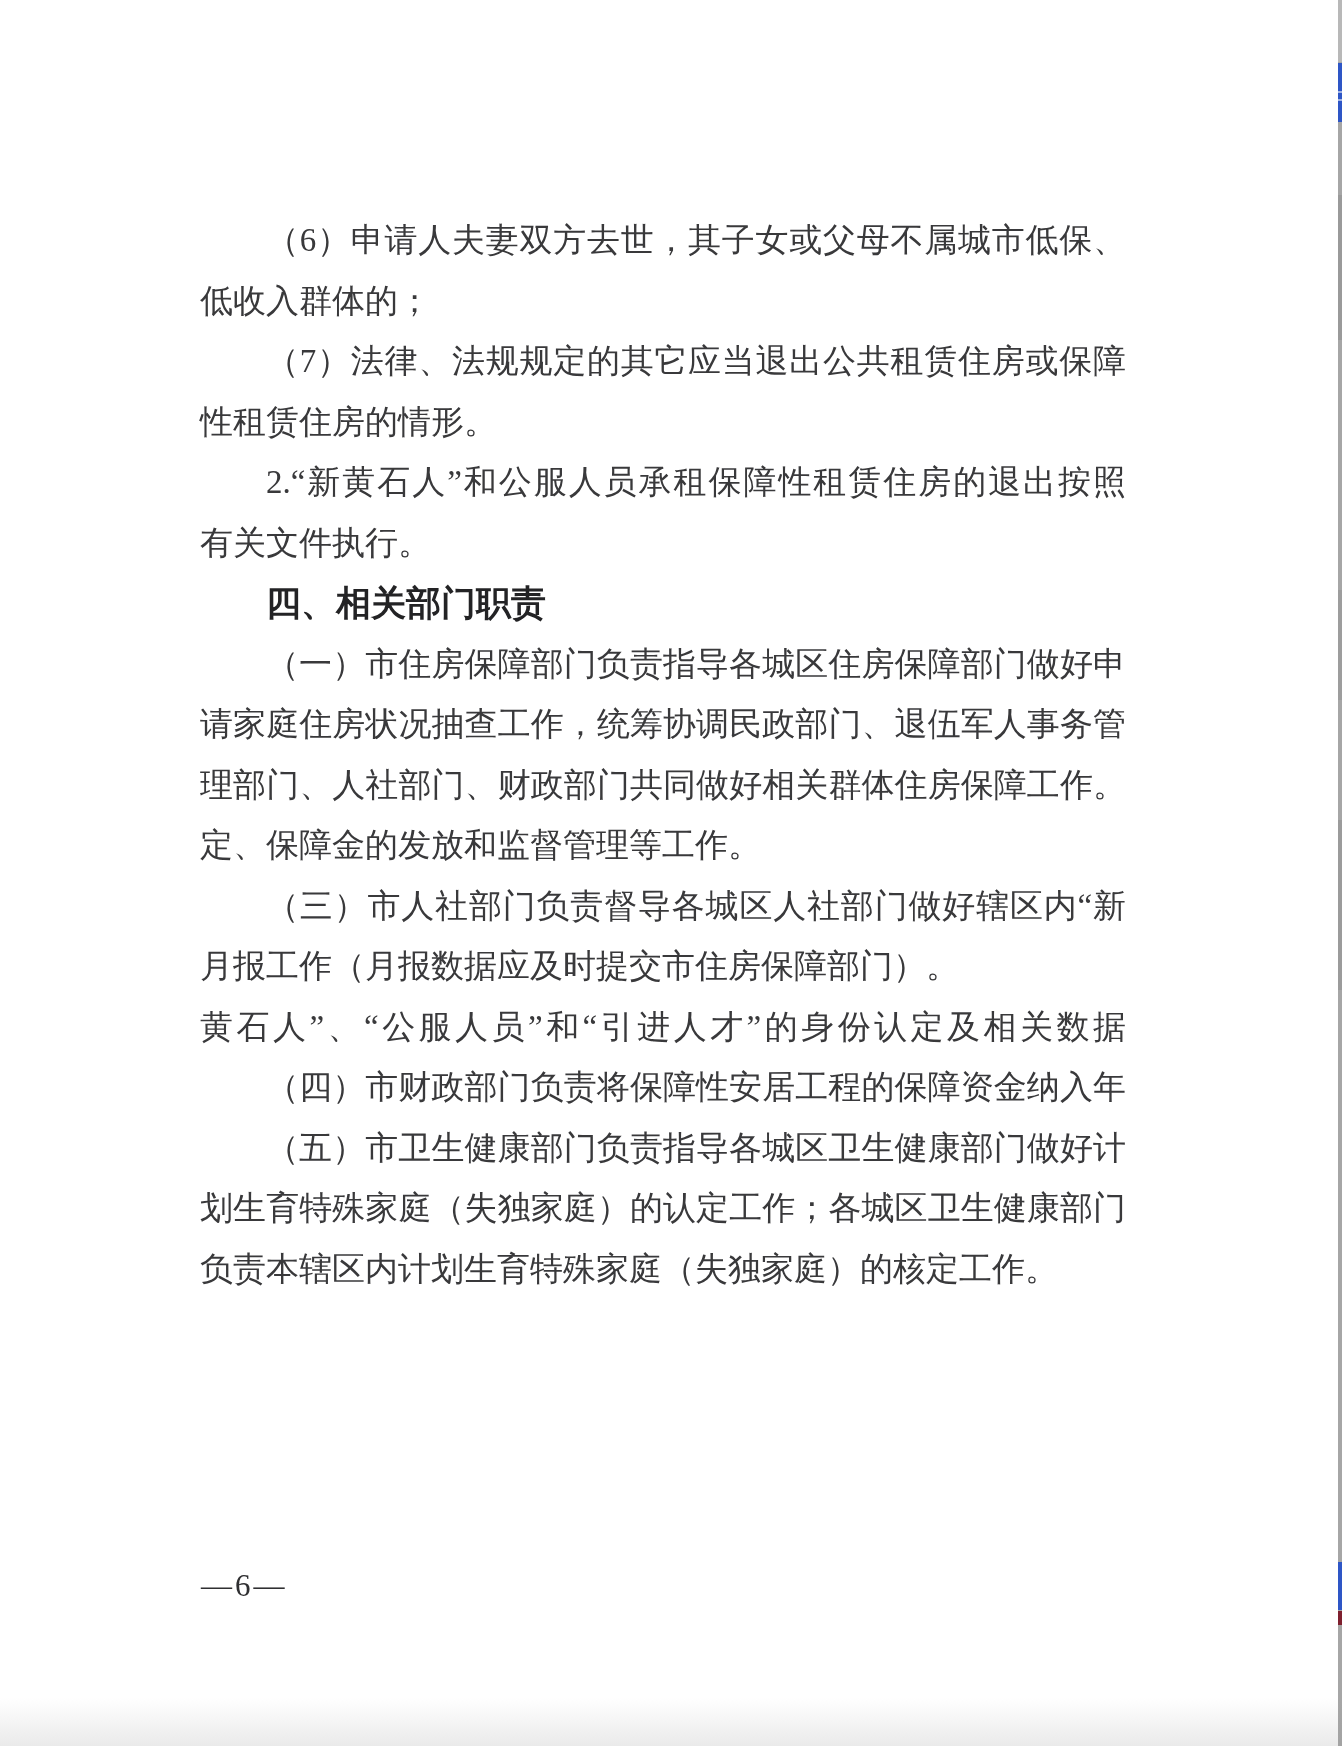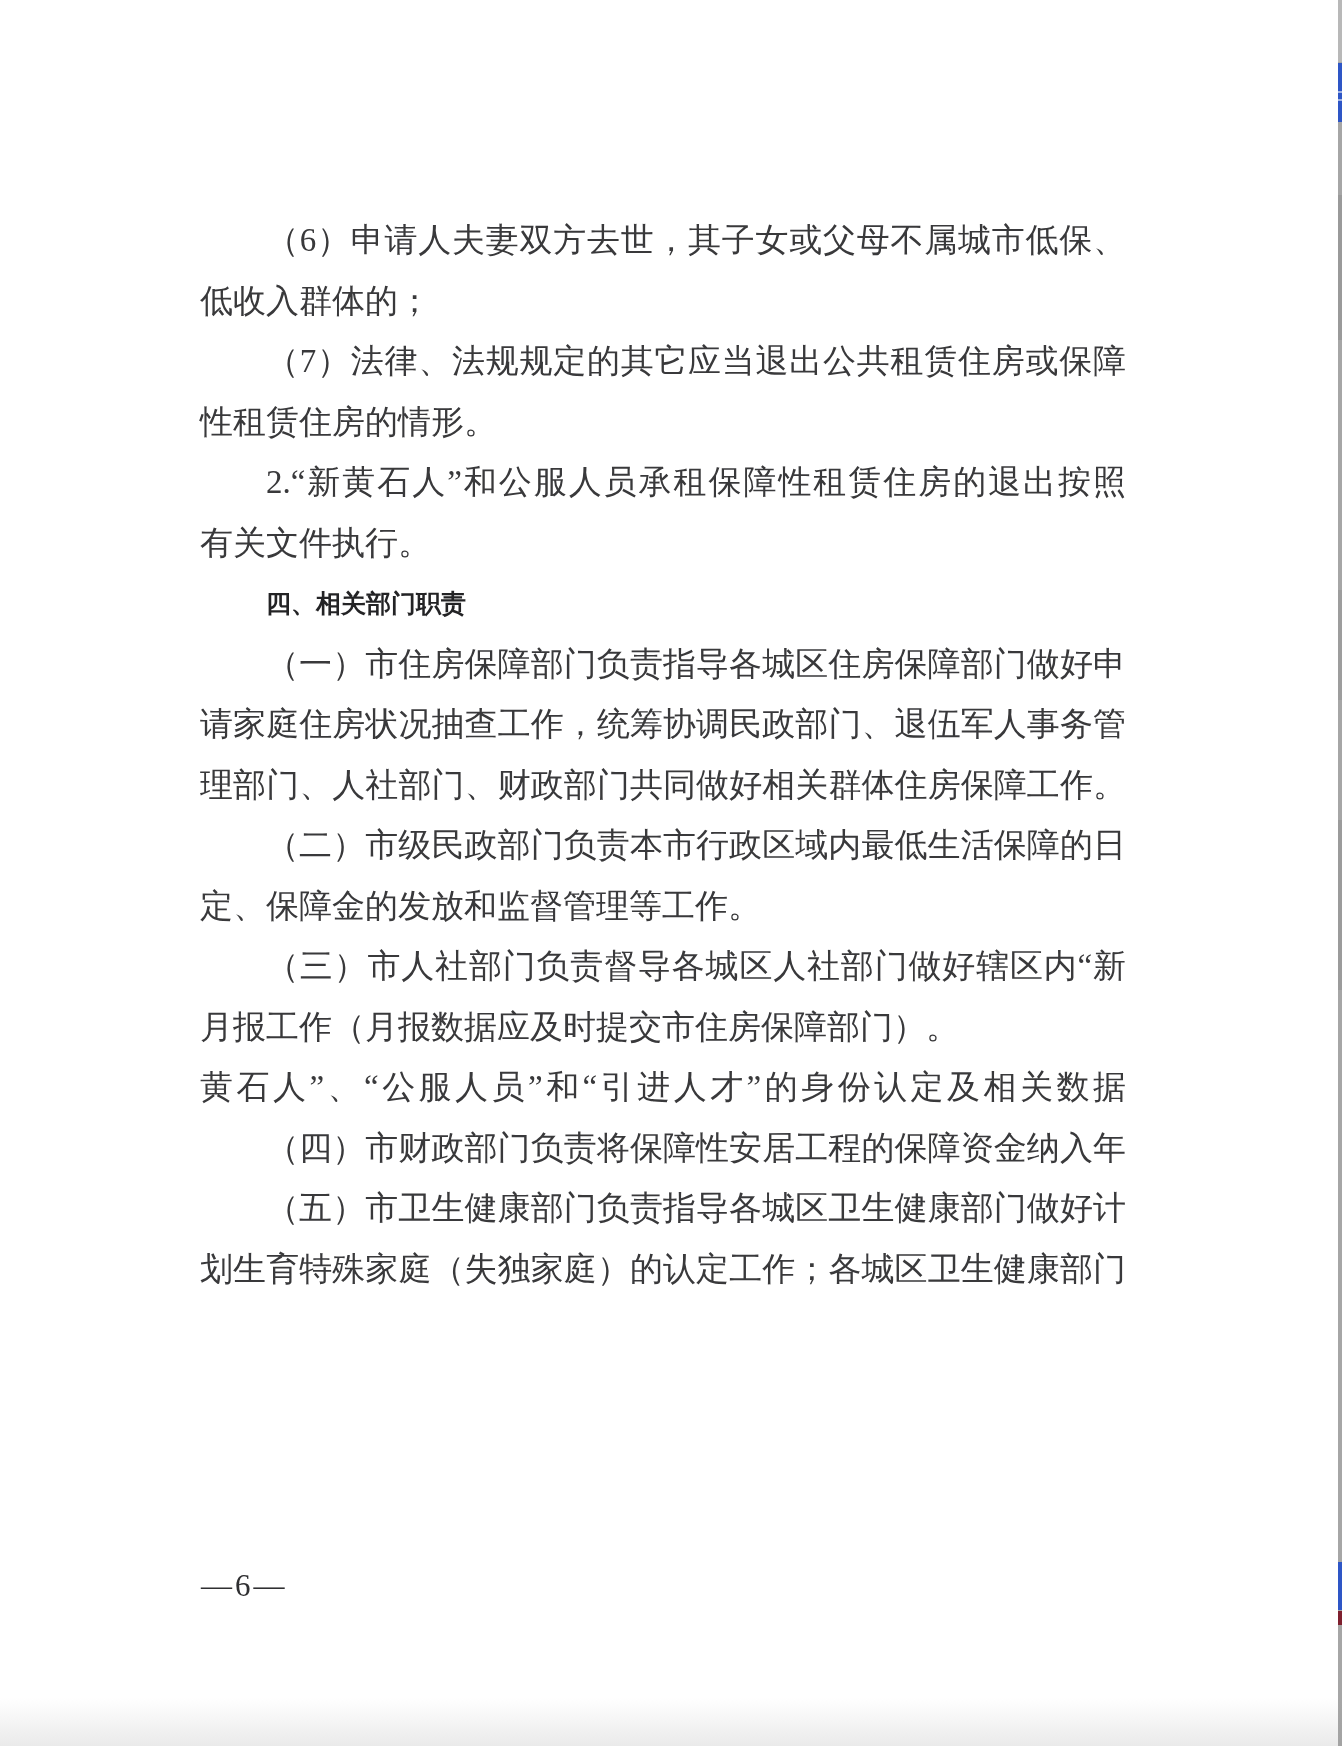--- a/index.html
+++ b/index.html
@@ -17,21 +17,21 @@
     font-size:33px;
     line-height:60.5px;
     color:#39393b;
   }
   .line{text-align:justify;text-justify:inter-ideograph;}
   .line.fill{text-align-last:justify;}
   .line.indent{padding-left:66px;}
   .line.heading{
     font-family:"Liberation Sans","DejaVu Sans",sans-serif;
     font-weight:700;
-    font-size:25px;
+    font-size:35px;
     color:#232325;
     text-align-last:auto;
   }
   .pagenum{
     position:absolute;
     left:201px;top:1568px;
     font-size:31px;
     letter-spacing:3px;
     color:#2f2f31;
   }
@@ -63,28 +63,28 @@
       <div class="line indent fill">（6）申请人夫妻双方去世，其子女或父母不属城市低保、</div>
       <div class="line">低收入群体的；</div>
       <div class="line indent fill">（7）法律、法规规定的其它应当退出公共租赁住房或保障</div>
       <div class="line">性租赁住房的情形。</div>
       <div class="line indent fill">2.“新黄石人”和公服人员承租保障性租赁住房的退出按照</div>
       <div class="line">有关文件执行。</div>
       <div class="line heading indent" style="color: rgb(35, 35, 37);">四、相关部门职责</div>
       <div class="line indent fill">（一）市住房保障部门负责指导各城区住房保障部门做好申</div>
       <div class="line fill">请家庭住房状况抽查工作，统筹协调民政部门、退伍军人事务管</div>
       <div class="line fill">理部门、人社部门、财政部门共同做好相关群体住房保障工作。</div>
-      <div class="line indent fill">（二）市级民政部门负责本市行政区域内最低生活保障的日</div>
       <div class="line">定、保障金的发放和监督管理等工作。</div>
       <div class="line indent fill">（三）市人社部门负责督导各城区人社部门做好辖区内“新</div>
       <div class="line">月报工作（月报数据应及时提交市住房保障部门）。</div>
       <div class="line fill">黄石人”、“公服人员”和“引进人才”的身份认定及相关数据</div>
       <div class="line indent fill">（四）市财政部门负责将保障性安居工程的保障资金纳入年</div>
       <div class="line indent fill">（五）市卫生健康部门负责指导各城区卫生健康部门做好计</div>
       <div class="line fill">划生育特殊家庭（失独家庭）的认定工作；各城区卫生健康部门</div>
+      <div class="line">负责本辖区内计划生育特殊家庭（失独家庭）的核定工作。</div>
     </div>
 
   <div class="pagenum" style="color: rgb(47, 47, 49);">—6—</div>
 
   <div class="edge-strip" style="background: rgb(166, 166, 166);">
     <div class="edge-seg edge-light-top"></div>
     <div class="edge-seg edge-blue-top" style="background: rgb(46, 86, 198);">
       <div class="tick" style="top:28px"></div>
       <div class="tick" style="top:36px"></div>
     </div>

